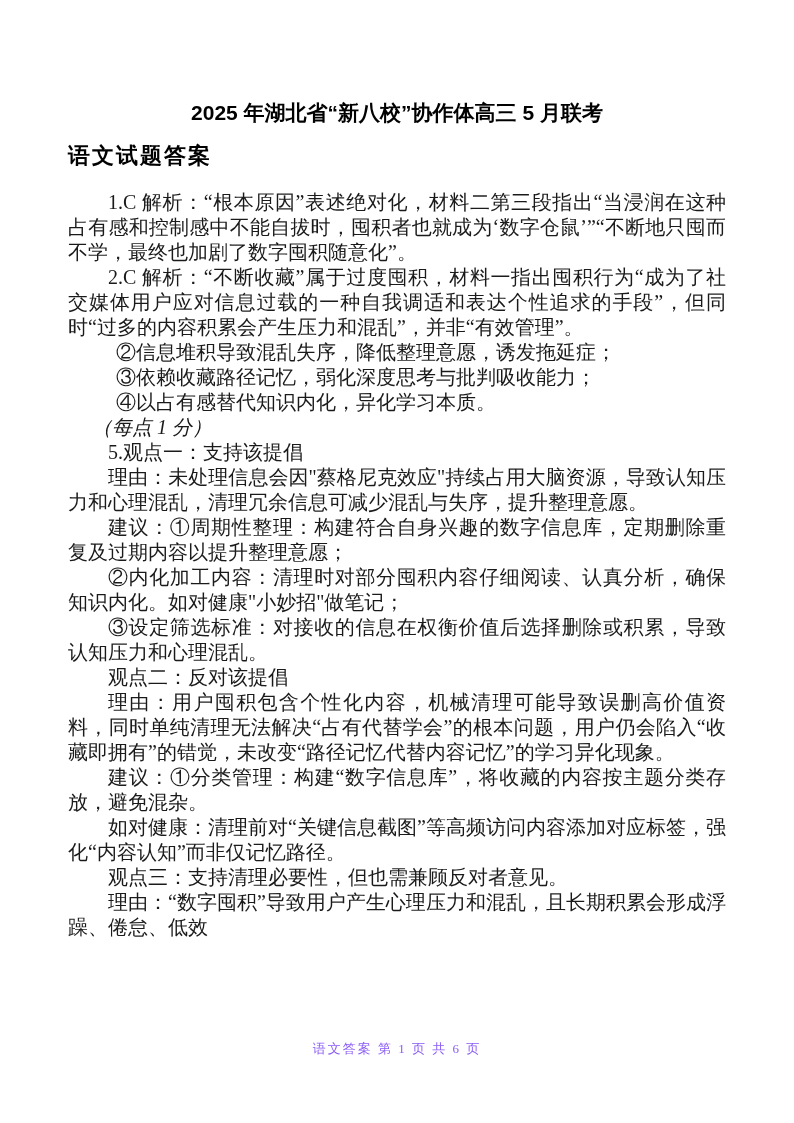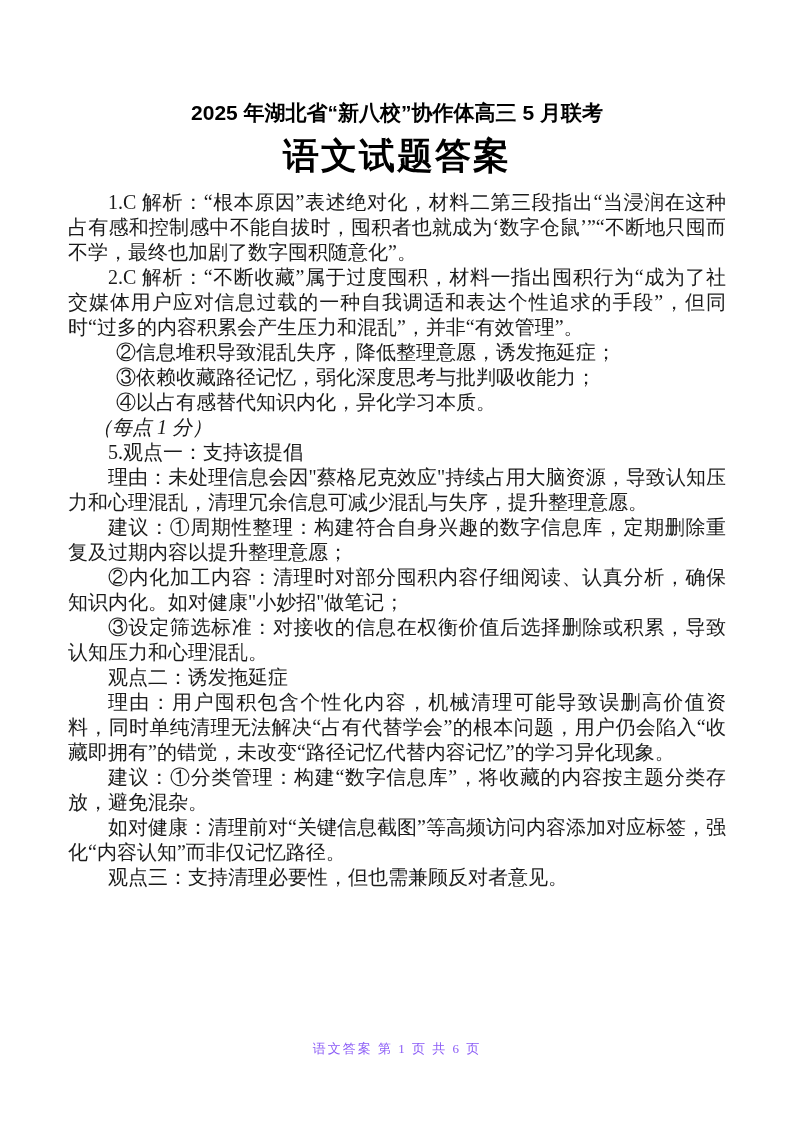--- a/index.html
+++ b/index.html
@@ -24,24 +24,23 @@
     margin: 0;
     text-align: center;
     font-family: "Liberation Sans", "DejaVu Sans", sans-serif;
     font-weight: bold;
     font-size: 21px;
     line-height: 26px;
     color: #000000;
   }
   .title-sub {
     margin: 12px 0 0 0;
-    text-align: center;
     font-family: "Liberation Sans", "DejaVu Sans", sans-serif;
     font-weight: bold;
-    font-size: 36px;
+    font-size: 22px;
     line-height: 36px;
     letter-spacing: 2px;
     color: #000000;
   }
   .answers {
     margin-top: 16px;
   }
   .answers p {
     margin: 0;
     font-size: 20px;
@@ -81,22 +80,23 @@
       <p class="p2">2.C 解析：“不断收藏”属于过度囤积，材料一指出囤积行为“成为了社交媒体用户应对信息过载的一种自我调适和表达个性追求的手段”，但同时“过多的内容积累会产生压力和混乱”，并非“有效管理”。</p>
       <p class="p24">②信息堆积导致混乱失序，降低整理意愿，诱发拖延症；</p>
       <p class="p24">③依赖收藏路径记忆，弱化深度思考与批判吸收能力；</p>
       <p class="p24">④以占有感替代知识内化，异化学习本质。</p>
       <p class="score">（每点 1 分）</p>
       <p class="p2">5.观点一：支持该提倡</p>
       <p class="p2">理由：未处理信息会因"蔡格尼克效应"持续占用大脑资源，导致认知压力和心理混乱，清理冗余信息可减少混乱与失序，提升整理意愿。</p>
       <p class="p2">建议：①周期性整理：构建符合自身兴趣的数字信息库，定期删除重复及过期内容以提升整理意愿；</p>
       <p class="p2">②内化加工内容：清理时对部分囤积内容仔细阅读、认真分析，确保知识内化。如对健康"小妙招"做笔记；</p>
       <p class="p2">③设定筛选标准：对接收的信息在权衡价值后选择删除或积累，导致认知压力和心理混乱。</p>
-      <p class="p2">观点二：诱发拖延症</p>
+      <p class="p2">观点二：反对该提倡</p>
       <p class="p2">理由：用户囤积包含个性化内容，机械清理可能导致误删高价值资料，同时单纯清理无法解决“占有代替学会”的根本问题，用户仍会陷入“收藏即拥有”的错觉，未改变“路径记忆代替内容记忆”的学习异化现象。</p>
       <p class="p2">建议：①分类管理：构建“数字信息库”，将收藏的内容按主题分类存放，避免混杂。</p>
       <p class="p2">如对健康：清理前对“关键信息截图”等高频访问内容添加对应标签，强化“内容认知”而非仅记忆路径。</p>
       <p class="p2">观点三：支持清理必要性，但也需兼顾反对者意见。</p>
+      <p class="p2">理由：“数字囤积”导致用户产生心理压力和混乱，且长期积累会形成浮躁、倦怠、低效</p>
     </div>
   </div>
 
   <div class="footer">语文答案 第 1 页 共 6 页</div>
 </div>
 
 </body></html>

